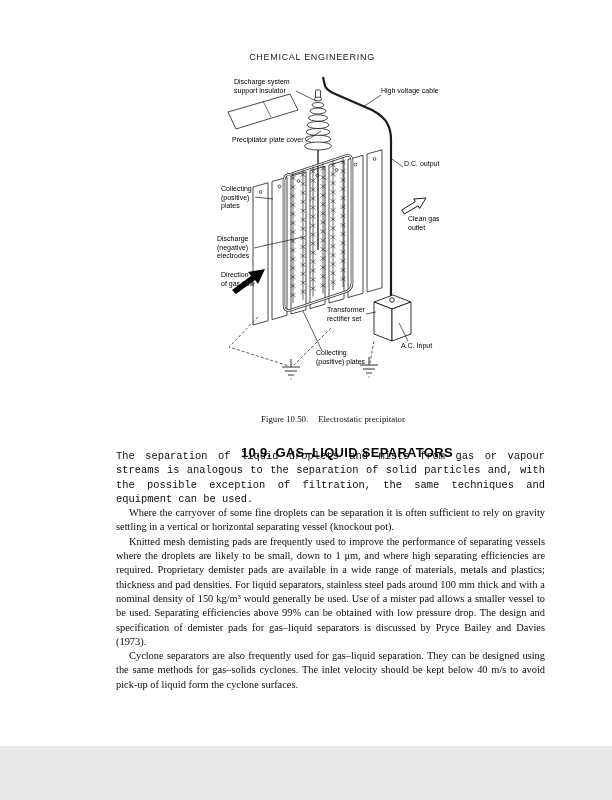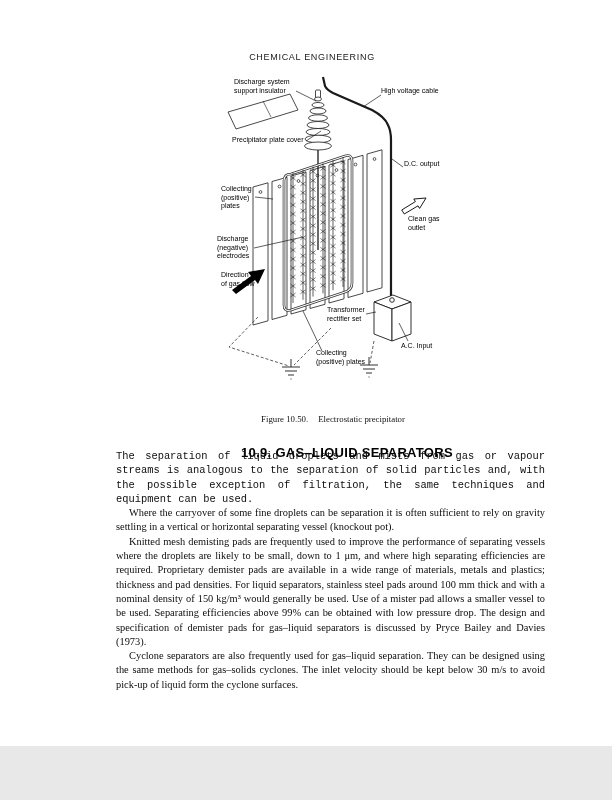--- a/index.html
+++ b/index.html
@@ -337,16 +337,16 @@
       <span class="cap-num">Figure 10.50.</span><span>Electrostatic precipitator</span>
     </div>
   </div>
 
   <h2 class="section-heading">10.9. GAS–LIQUID SEPARATORS</h2>
 
   <div class="body-text">
     <p class="first">The separation of liquid droplets and mists from gas or vapour streams is analogous to the separation of solid particles and, with the possible exception of filtration, the same techniques and equipment can be used.</p>
     <p>Where the carryover of some fine droplets can be separation it is often sufficient to rely on gravity settling in a vertical or horizontal separating vessel (knockout pot).</p>
     <p>Knitted mesh demisting pads are frequently used to improve the performance of separating vessels where the droplets are likely to be small, down to 1 μm, and where high separating efficiencies are required. Proprietary demister pads are available in a wide range of materials, metals and plastics; thickness and pad densities. For liquid separators, stainless steel pads around 100 mm thick and with a nominal density of 150 kg/m³ would generally be used. Use of a mister pad allows a smaller vessel to be used. Separating efficiencies above 99% can be obtained with low pressure drop. The design and specification of demister pads for gas–liquid separators is discussed by Pryce Bailey and Davies (1973).</p>
-    <p>Cyclone separators are also frequently used for gas–liquid separation. They can be designed using the same methods for gas–solids cyclones. The inlet velocity should be kept below 30 m/s to avoid pick-up of liquid form the cyclone surfaces.</p>
+    <p>Cyclone separators are also frequently used for gas–liquid separation. They can be designed using the same methods for gas–solids cyclones. The inlet velocity should be kept below 40 m/s to avoid pick-up of liquid form the cyclone surfaces.</p>
   </div>
 
 </div>
 
 </body></html>

